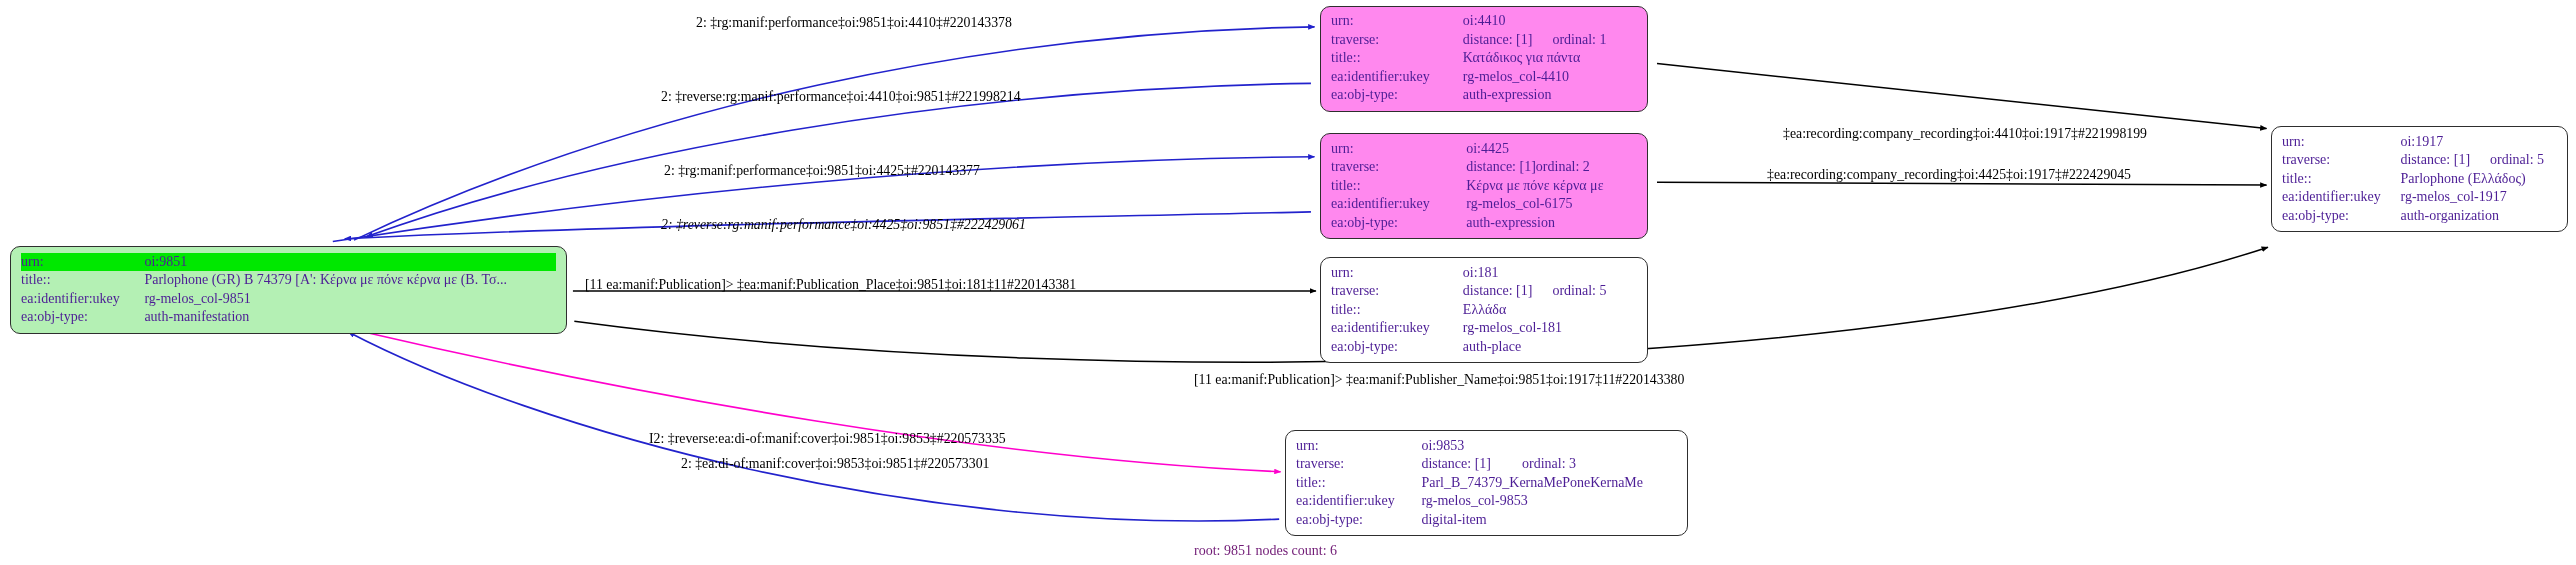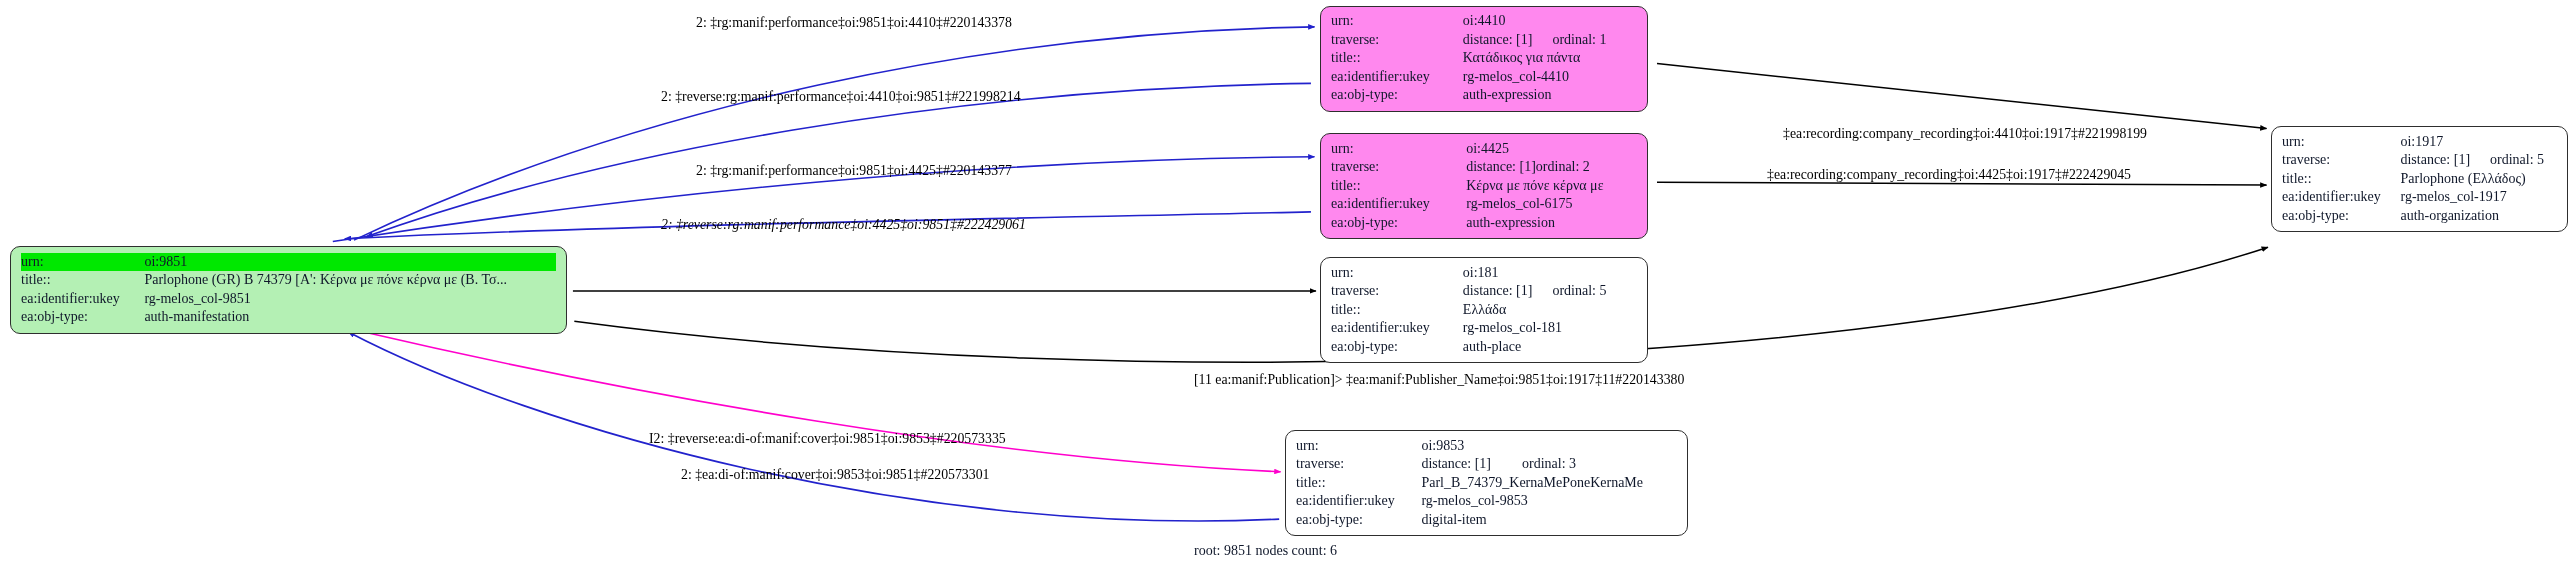--- a/index.html
+++ b/index.html
@@ -30,21 +30,21 @@
     background: #ffffff;
     padding: 5.7px 10px 6.4px 10px;
   }
   .node.green   { background: #b4f0b4; border-color: #2e2e2e; }
   .node.magenta { background: #ff88ee; border-color: #2e2e2e; }
   .node.white   { background: #ffffff; border-color: #2e2e2e; }
   .node table {
     border-collapse: collapse;
     font-size: 14px;
     line-height: 1.32;
-    color: #0f172a;
+    color: #4c1d95;
     width: 100%;
   }
   .node td {
     padding: 0 0 0 0;
     vertical-align: top;
     white-space: nowrap;
   }
   .node td.k { padding-right: 10px; }
   .node tr.hl td {
     background: #00e800;
@@ -52,21 +52,21 @@
   .edge-label {
     position: absolute;
     font-size: 13.8px;
     color: #000000;
     white-space: nowrap;
     line-height: 1;
   }
   .caption {
     position: absolute;
     font-size: 14px;
-    color: #0f172a;
+    color: #701a75;
     white-space: nowrap;
   }
 </style>
 </head>
 <body>
 
 <div id="canvas">
 
   <svg class="edges" viewBox="0 0 3645 800" xmlns="http://www.w3.org/2000/svg">
     <defs>
@@ -267,31 +267,32 @@
         <td class="v">digital-item</td>
       </tr>
     </tbody>
       </table>
   </div>
 
   <div class="edge-label" style="left:696px; top:15.5px;">2: ‡rg:manif:performance‡oi:9851‡oi:4410‡#220143378</div>
 
   <div class="edge-label" style="left:661px; top:90px;">2: ‡reverse:rg:manif:performance‡oi:4410‡oi:9851‡#221998214</div>
 
-  <div class="edge-label" style="left:696px; top:164px;">2: ‡rg:manif:performance‡oi:9851‡oi:4425‡#220143377</div>
+  <div class="edge-label" style="left:664px; top:164px;">2: ‡rg:manif:performance‡oi:9851‡oi:4425‡#220143377</div>
 
   <div class="edge-label" style="left:661px; top:218px;font-style:italic;">2: ‡reverse:rg:manif:performance‡oi:4425‡oi:9851‡#222429061</div>
 
+  <div class="edge-label" style="left:585px; top:278px;">[11 ea:manif:Publication]&gt; ‡ea:manif:Publication_Place‡oi:9851‡oi:181‡11#220143381</div>
 
   <div class="edge-label" style="left:1194px; top:373px;">[11 ea:manif:Publication]&gt; ‡ea:manif:Publisher_Name‡oi:9851‡oi:1917‡11#220143380</div>
 
   <div class="edge-label" style="left:1783px; top:87px;margin-top:40px;">‡ea:recording:company_recording‡oi:4410‡oi:1917‡#221998199</div>
 
   <div class="edge-label" style="left:1767px; top:168px;">‡ea:recording:company_recording‡oi:4425‡oi:1917‡#222429045</div>
 
   <div class="edge-label" style="left:649px; top:432px;">I2: ‡reverse:ea:di-of:manif:cover‡oi:9851‡oi:9853‡#220573335</div>
 
-  <div class="edge-label" style="left:681px; top:468px;">2: ‡ea:di-of:manif:cover‡oi:9853‡oi:9851‡#220573301</div>
+  <div class="edge-label" style="left:681px; top:457px;">2: ‡ea:di-of:manif:cover‡oi:9853‡oi:9851‡#220573301</div>
 
   <div class="caption" style="left:1194px; top:543px;">root: 9851 nodes count: 6</div>
 
 </div>
 
 
 </body></html>

